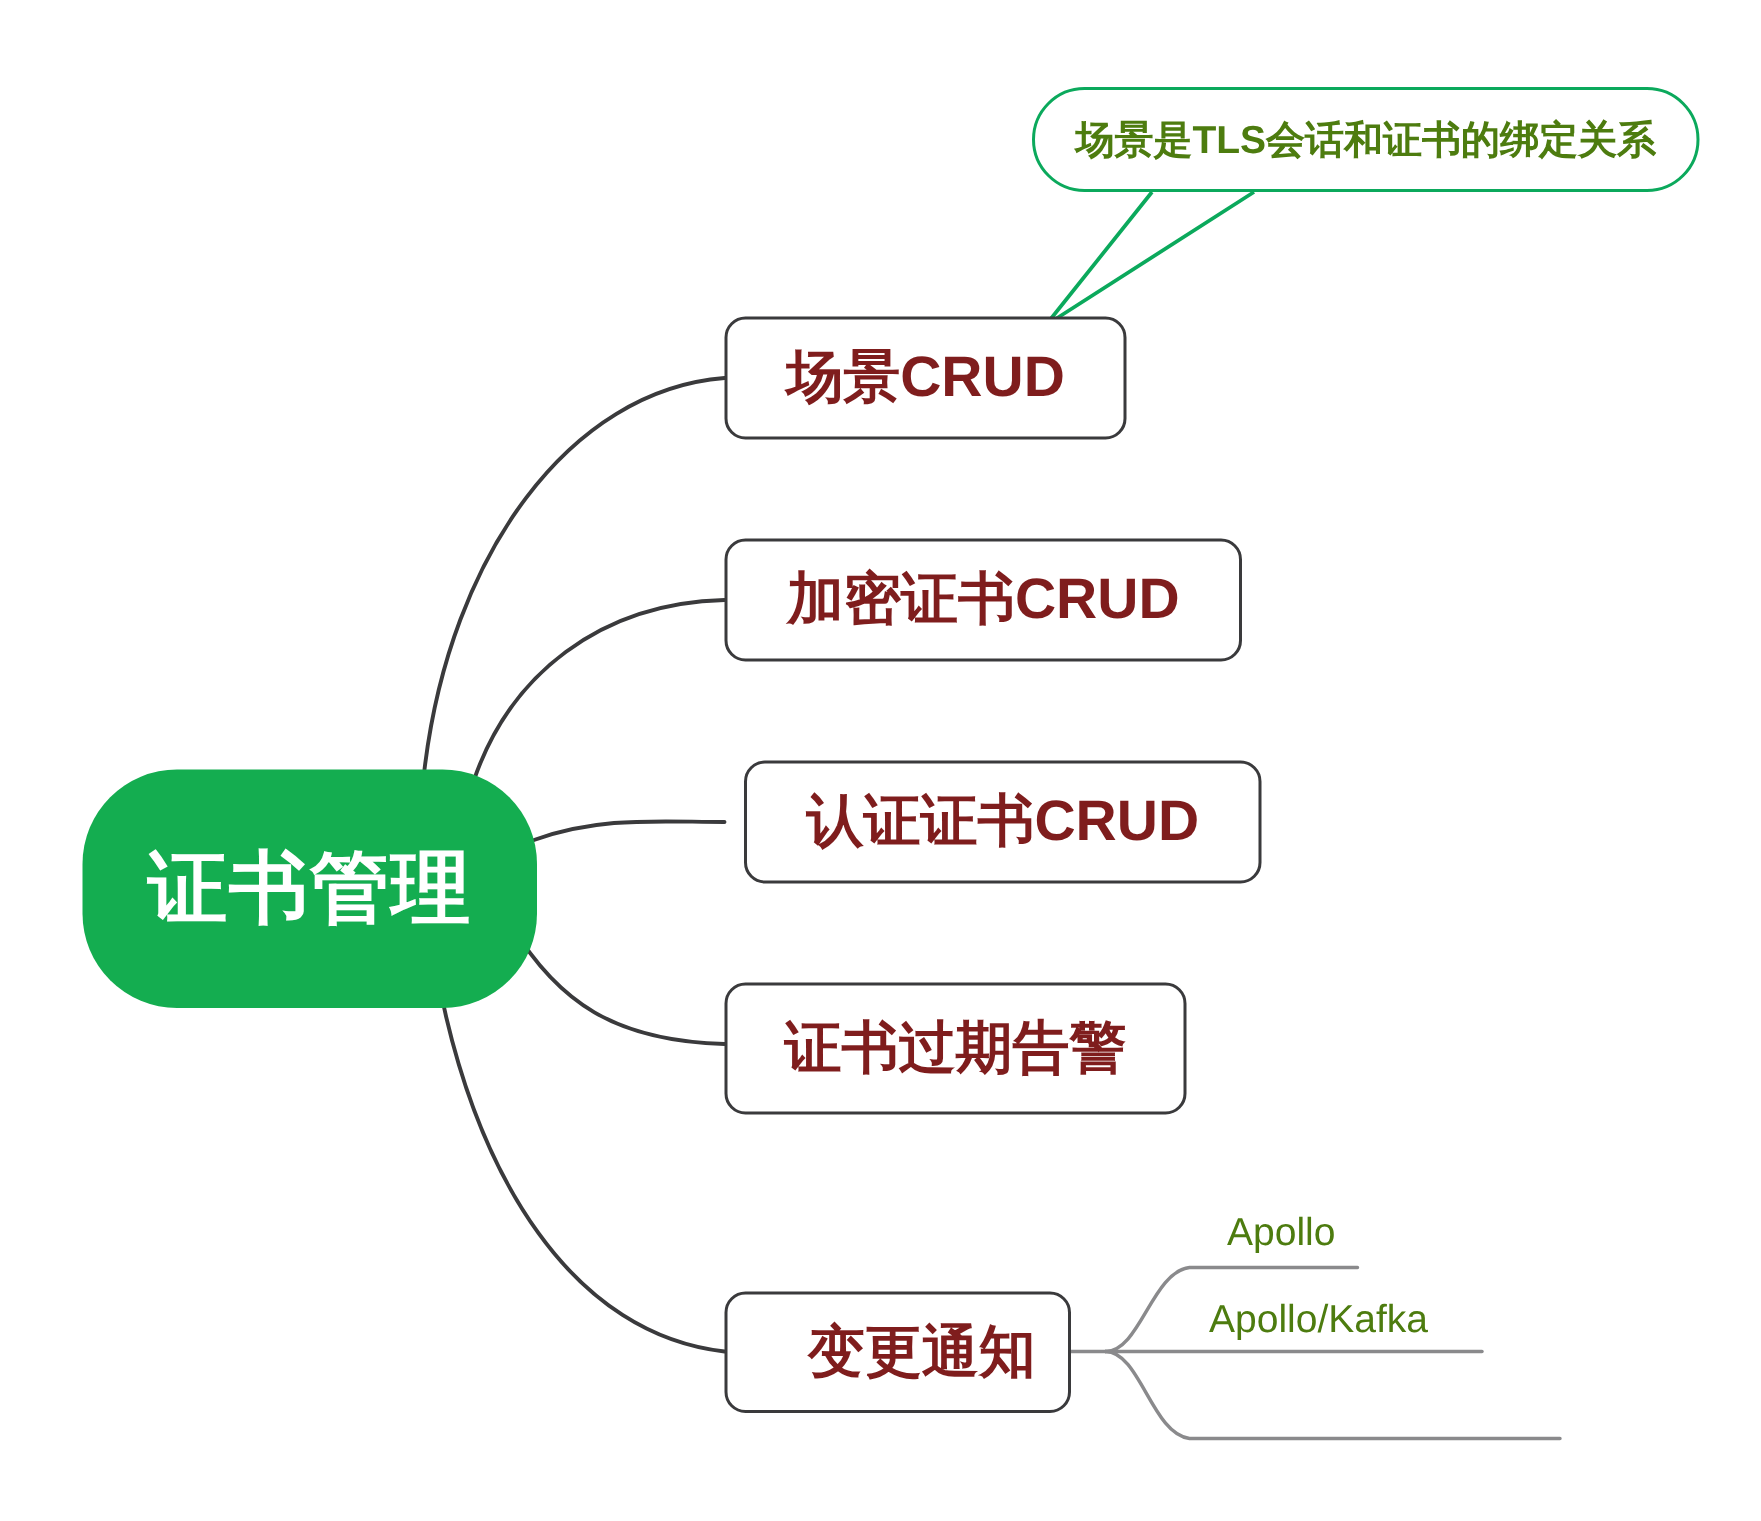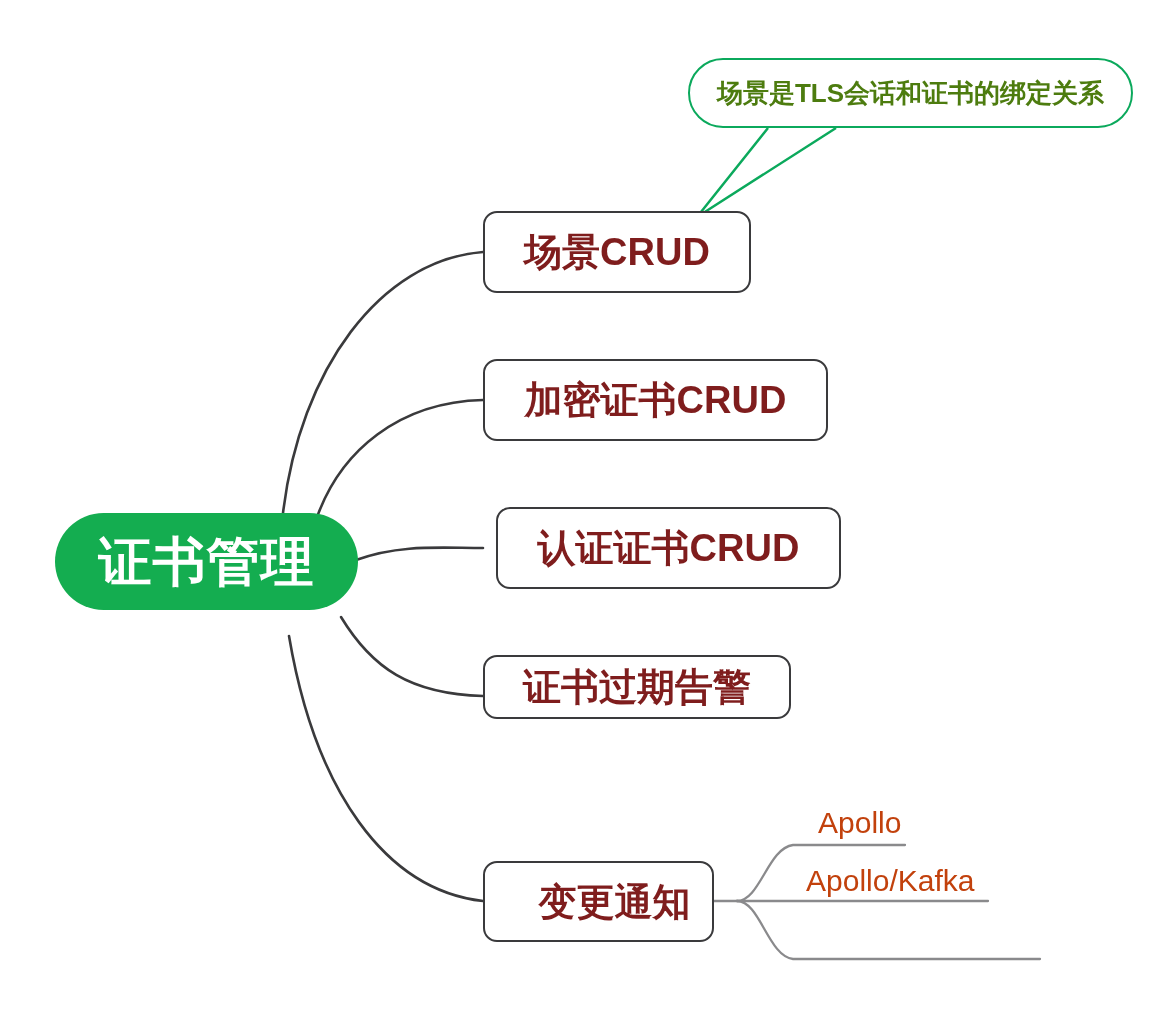--- a/index.html
+++ b/index.html
@@ -27,21 +27,21 @@
     height: 1014px;
     pointer-events: none;
   }
 
   
   .root-node {
     position: absolute;
     left: 55px;
     top: 513px;
     width: 303px;
-    height: 97px;
+    height: 159px;
     background: #14AD50;
     border-radius: 63px;
     display: flex;
     align-items: center;
     justify-content: center;
     box-sizing: border-box;
   }
   .root-label {
     color: #ffffff;
     font-size: 53px;
@@ -66,28 +66,28 @@
     color: #7f1d1d;
     font-size: 38px;
     font-weight: bold;
     line-height: 1;
     white-space: nowrap;
   }
 
   #topic-1 { left: 483px; top: 211px; width: 268px; height: 82px; }
   #topic-2 { left: 483px; top: 359px; width: 345px; height: 82px; }
   #topic-3 { left: 483px; top: 507px; width: 345px; height: 82px; margin-left: 13px; }
-  #topic-4 { left: 483px; top: 655px; width: 308px; height: 64px; }
+  #topic-4 { left: 483px; top: 655px; width: 308px; height: 88px; }
   #topic-5 { left: 483px; top: 861px; width: 231px; height: 81px; padding-left: 32px; }
 
   
   .subitem {
     position: absolute;
-    color: #c2410c;
-    font-size: 30px;
+    color: #4d7c0f;
+    font-size: 26px;
     line-height: 1;
     white-space: nowrap;
   }
   #sub-0 { left: 818px; top: 808px; }
   #sub-1 { left: 806px; top: 866px; }
   #sub-2 { left: 806px; top: 922px; }
 
   
   .callout {
     position: absolute;

